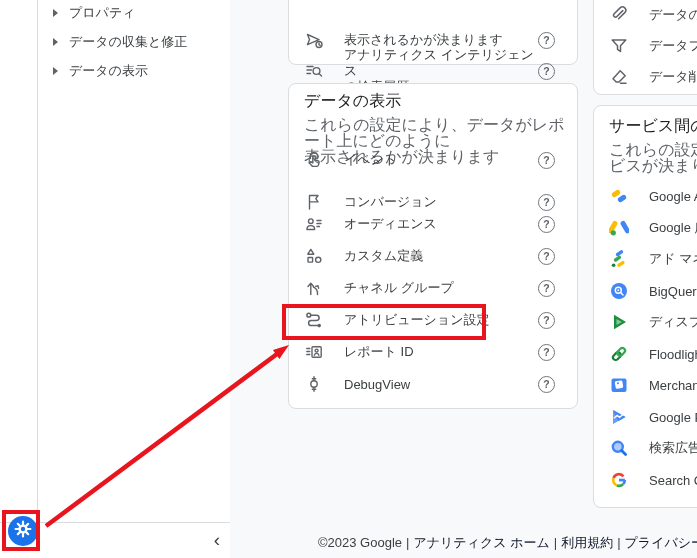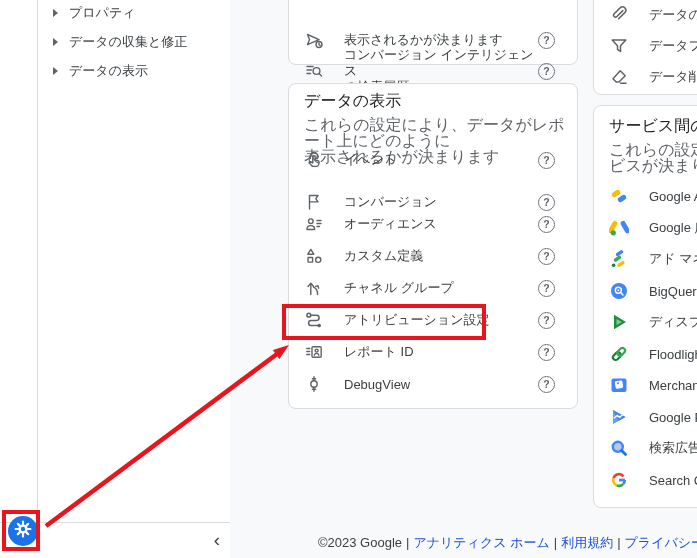--- a/index.html
+++ b/index.html
@@ -39,21 +39,21 @@
   
   .gear-circle{position:absolute;left:8px;top:516px;width:30px;height:30px;border-radius:50%;
     background:#1a73e8;display:flex;align-items:center;justify-content:center;cursor:pointer;}
 
   
   .collapse-btn{position:absolute;left:205px;top:528px;width:24px;height:24px;background:none;border:none;
     font-size:19px;color:#3c4043;cursor:pointer;padding:0;line-height:24px;}
 
   
   .footer{position:absolute;left:318px;top:534px;font-size:13px;color:#3c4043;white-space:nowrap;}
-  .footer a{color:#1d4ed8;text-decoration:none;cursor:pointer;}
+  .footer a{color:#0f172a;text-decoration:none;cursor:pointer;}
   .footer .sep{color:#3c4043;padding:0 4px;}
 
   
   .annot-box{position:absolute;border:4px solid #e8141e;box-sizing:border-box;z-index:20;pointer-events:none;}
   .annot-box.attribution{left:282px;top:304px;width:204px;height:36px;}
   .annot-box.gear{left:2px;top:510px;width:38px;height:41px;}
   .arrow-overlay{position:absolute;left:0;top:0;z-index:19;pointer-events:none;}
 </style>
 </head>
 <body>
@@ -92,21 +92,21 @@
     </div>
     <div class="row" style="top:79px;height:38px">
       <span class="ico">
         <svg width="20" height="20" viewBox="0 0 20 20" fill="none" stroke="#5f6368" stroke-width="1.4" stroke-linecap="round">
           <path d="M3 5.5h6M3 9h4.5M3 12.5h3.5"></path>
           <circle cx="12.5" cy="10" r="3.4"></circle>
           <path d="M15 12.5L17.5 15"></path>
         </svg>
       </span>
       <span class="row-label two-line">
-        <span style="display:block">コンバージョン インテリジェンス</span>
+        <span style="display:block">アナリティクス インテリジェンス</span>
         <span style="display:block">の検索履歴</span>
       </span>
       <span class="help">?</span>
     </div>
   </section>
 
   <section class="card card-display">
     <div class="card-head" style="top:6px">
       <div class="card-title">データの表示</div>
       <div class="card-desc">

